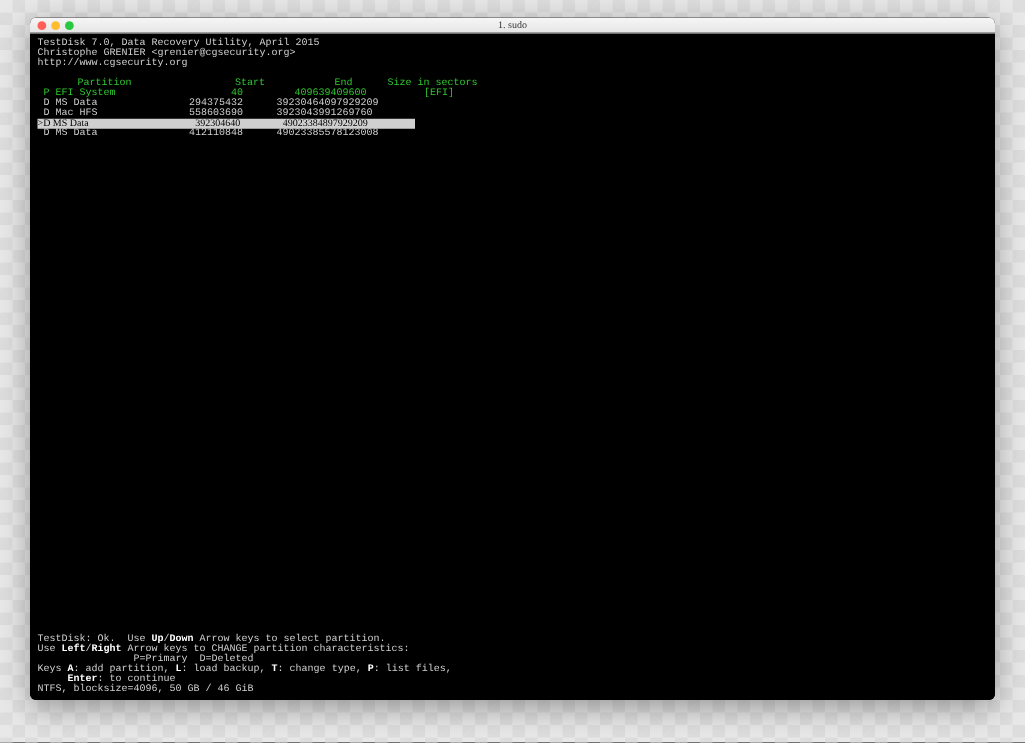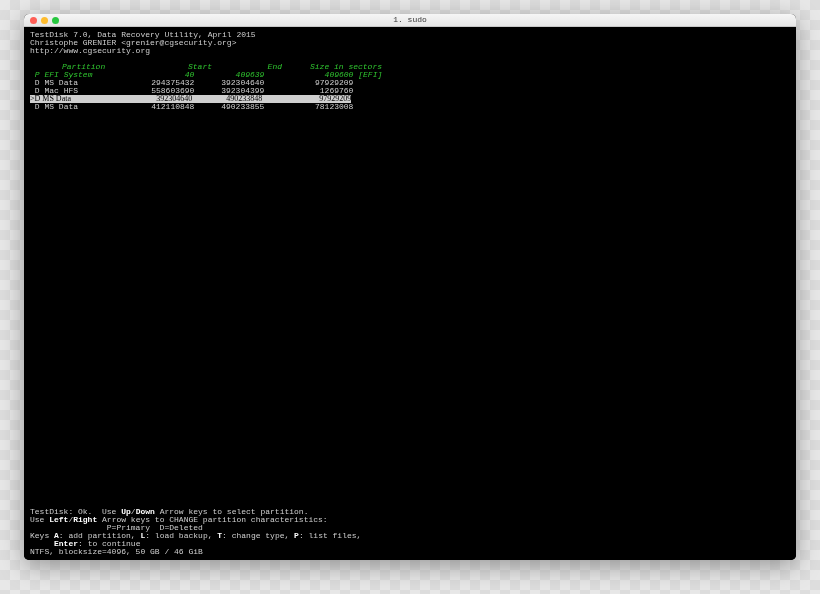--- a/index.html
+++ b/index.html
@@ -51,48 +51,48 @@
   }
   .tl.close { background: #ff5f57; }
   .tl.min   { background: #febc2e; }
   .tl.max   { background: #28c840; }
   .title {
     position: absolute;
     left: 0; right: 0;
     text-align: center;
     font-size: 8px;
     color: #333;
-    font-family: Liberation Mono, monospace;
+    font-family: Liberation Serif, serif;
   }
   .term {
     position: absolute;
     top: 13px;
     left: 0; right: 0; bottom: 0;
     background: #000;
     color: #cfcfcf;
     padding: 4px 6px;
   }
   .line { white-space: pre; height: 8px; }
-  .green { color: #2fc52f; font-style: italic; }
+  .green { color: #2fc52f; }
   .inverse {
     background: #cfcfcf;
     color: #000;
     display: inline-block;
     font-family: Liberation Serif, serif;
   }
   .bold { font-weight: bold; color: #fff; }
   .bottom {
     position: absolute;
     left: 6px;
     bottom: 4px;
   }
   .col-part { display:inline-block; width: 80px; }
   .col-num  { display:inline-block; width: 70px; text-align: right; }
   .col-num2 { display:inline-block; width: 70px; text-align: right; }
-  .col-num3 { display:inline-block; width: 70px; text-align: right; margin-left: 19px; }
+  .col-num3 { display:inline-block; width: 70px; text-align: left; }
   .spacer32 { display:inline-block; width: 32px; }
 </style>
 </head>
 <body>
 
 <div class="window">
   <div class="titlebar">
     <div class="traffic">
       <div class="tl close"></div>
       <div class="tl min"></div>

